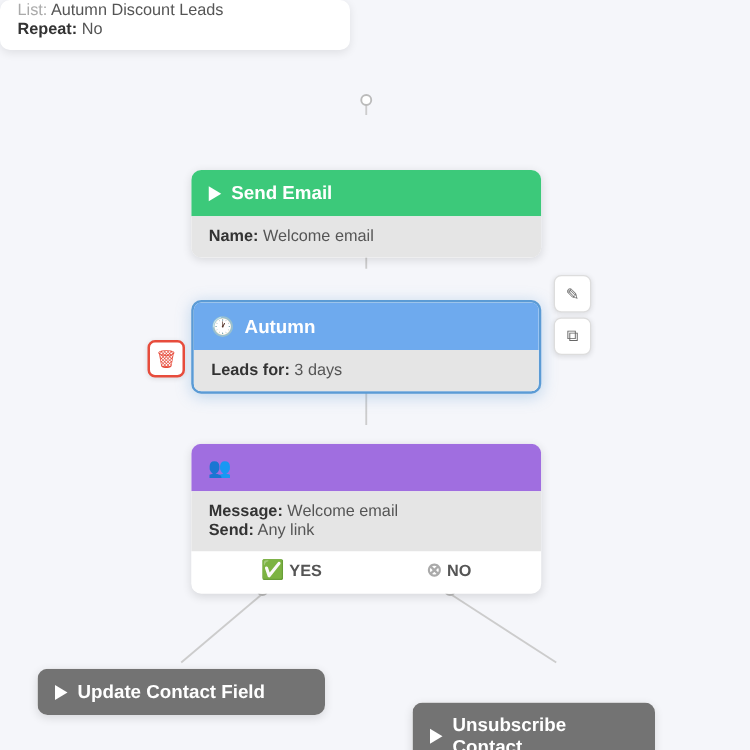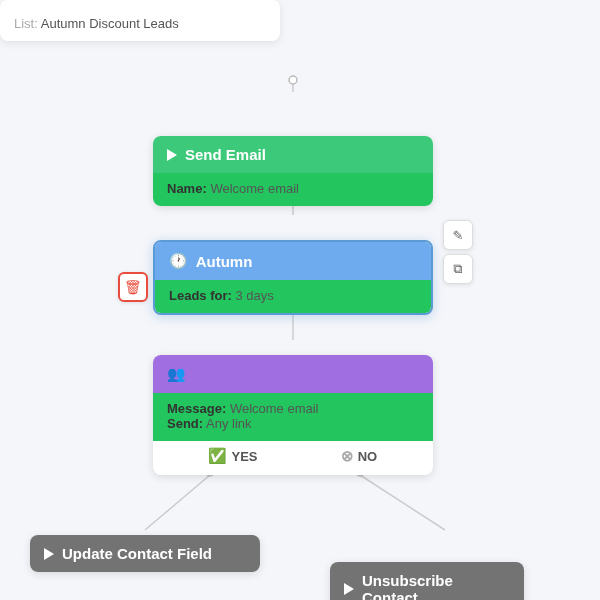--- a/index.html
+++ b/index.html
@@ -31,21 +31,21 @@
       gap: 8px;
       padding: 10px 14px;
       color: #fff;
       font-weight: 700;
       font-size: 15px;
     }
     .node-body {
       padding: 8px 14px 10px;
       font-size: 13px;
       color: #444;
-      background: #22c55e;
+      background: #e5e5e5;
     }
     .node-body span.label {
       font-weight: 700;
       color: #333;
     }
     .node-body span.value {
       font-weight: 400;
       color: #555;
     }
     
@@ -159,21 +159,21 @@
       box-shadow: 0 1px 4px rgba(0,0,0,0.1);
     }
     
     .top-node {
       left: 153px;
       top: 14px;
       width: 280px;
       background: #fff;
       border-radius: 8px;
       box-shadow: 0 2px 8px rgba(0,0,0,0.09);
-      padding: 16px 14px 10px;
+      padding: 0 14px 10px;
       font-size: 13px;
       color: #555;
     }
     .top-node .list-label {
       color: #aaa;
       font-size: 13px;
     }
     .top-node .list-value {
       color: #555;
     }
@@ -200,20 +200,24 @@
 
     <line x1="360" y1="475" x2="445" y2="530" stroke="#ccc" stroke-width="1.5"></line>
     <circle cx="360" cy="472" r="4" fill="#fff" stroke="#bbb" stroke-width="1.5"></circle>
   </svg>
 
   <div class="top-node">
     <div>
       <span class="list-label">List:</span>
       <span class="list-value link-color">Autumn Discount Leads</span>
     </div>
+    <div>
+      <span class="label" style="font-weight:700;color:#333">Repeat:</span>
+      <span>No</span>
+    </div>
   </div>
 
   <div class="node send-email-node" style="top:136px">
     <div class="node-header send-email-header">
       <span class="play-icon"></span>
       <span>Send Email</span>
     </div>
     <div class="node-body">
       <span class="label">Name:</span>
       <span class="value">Welcome email</span>

